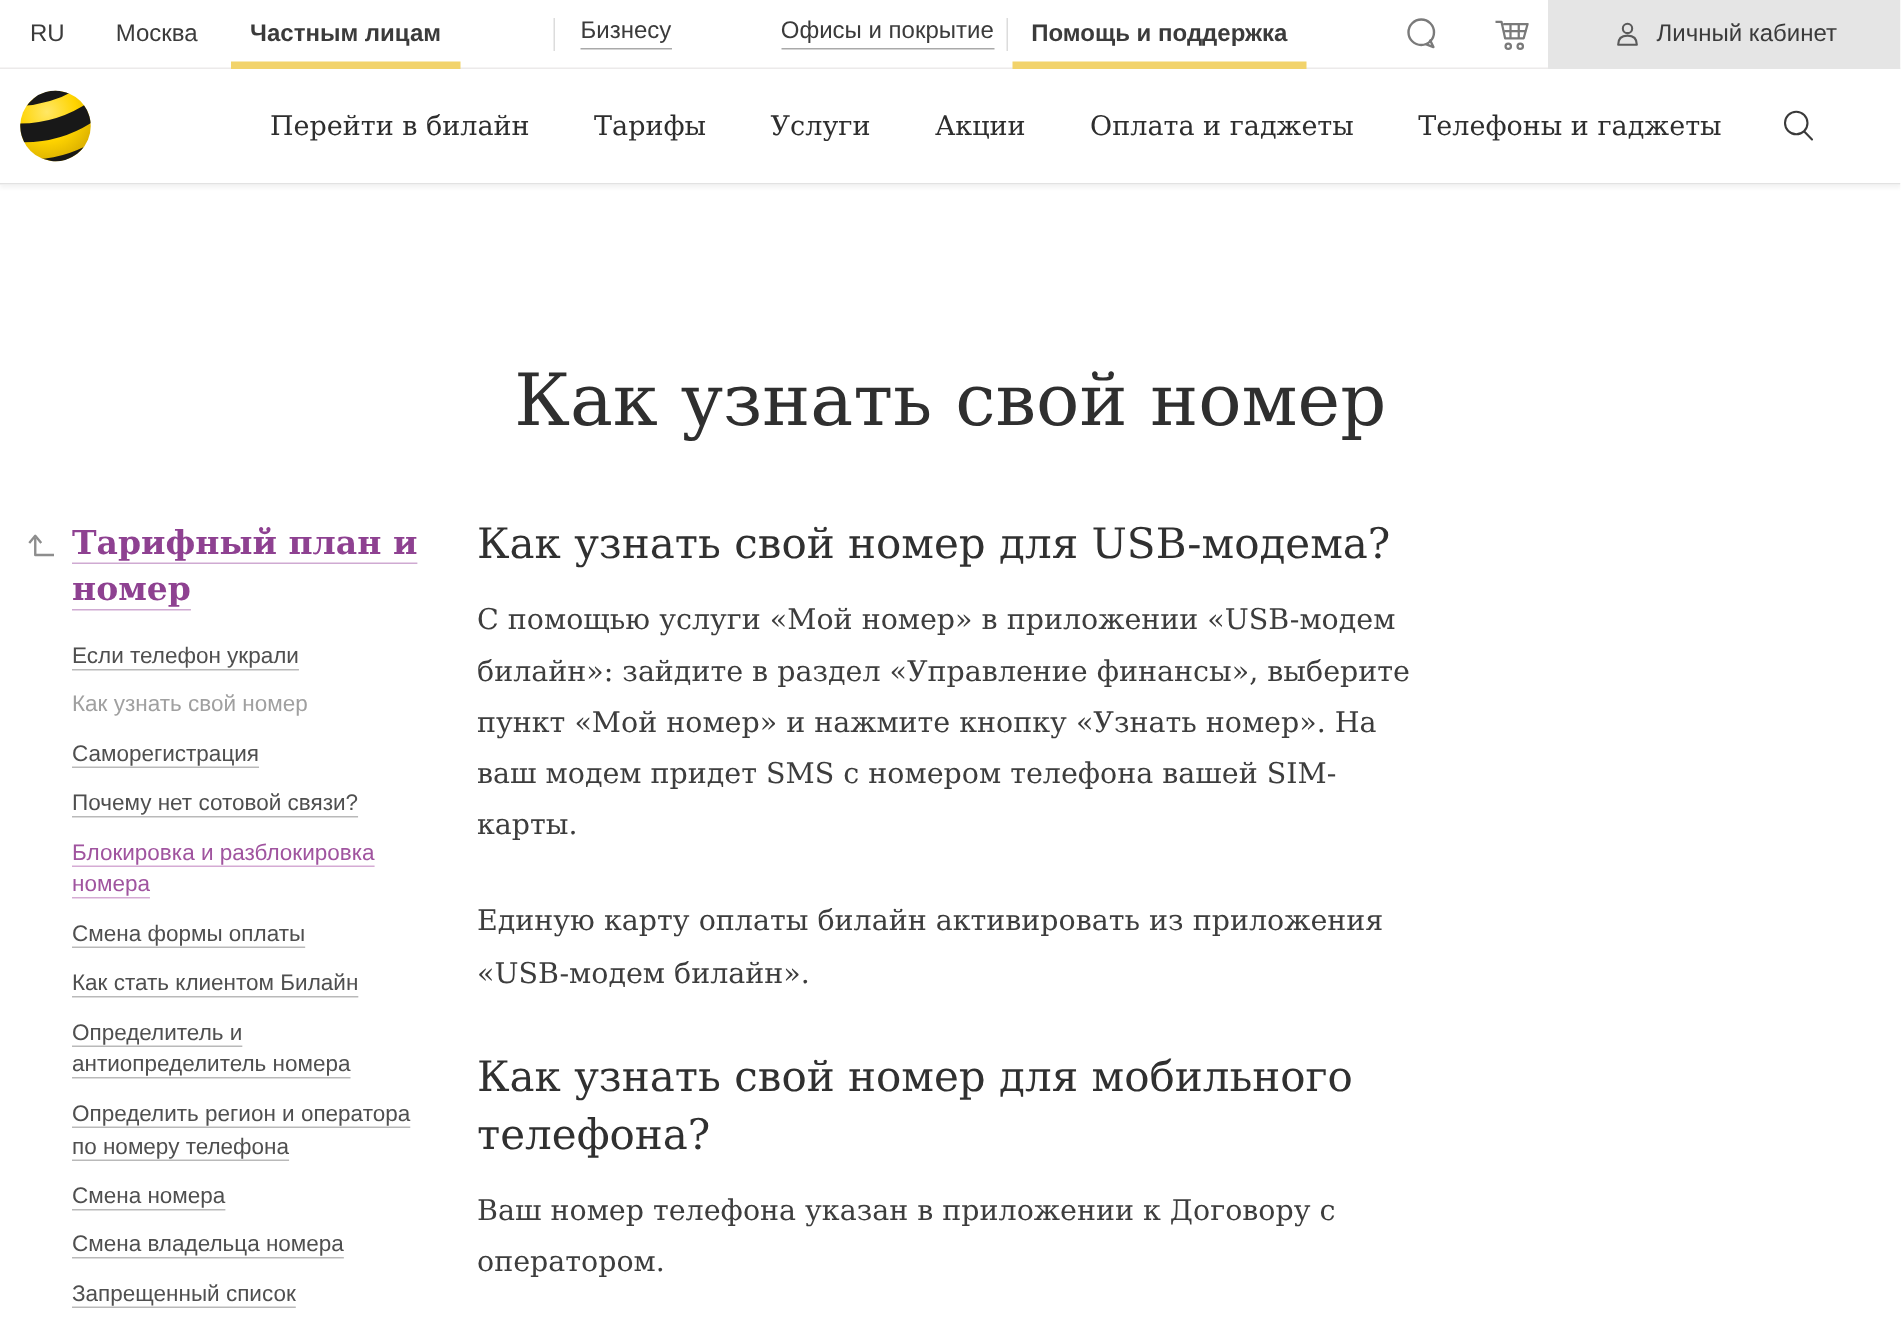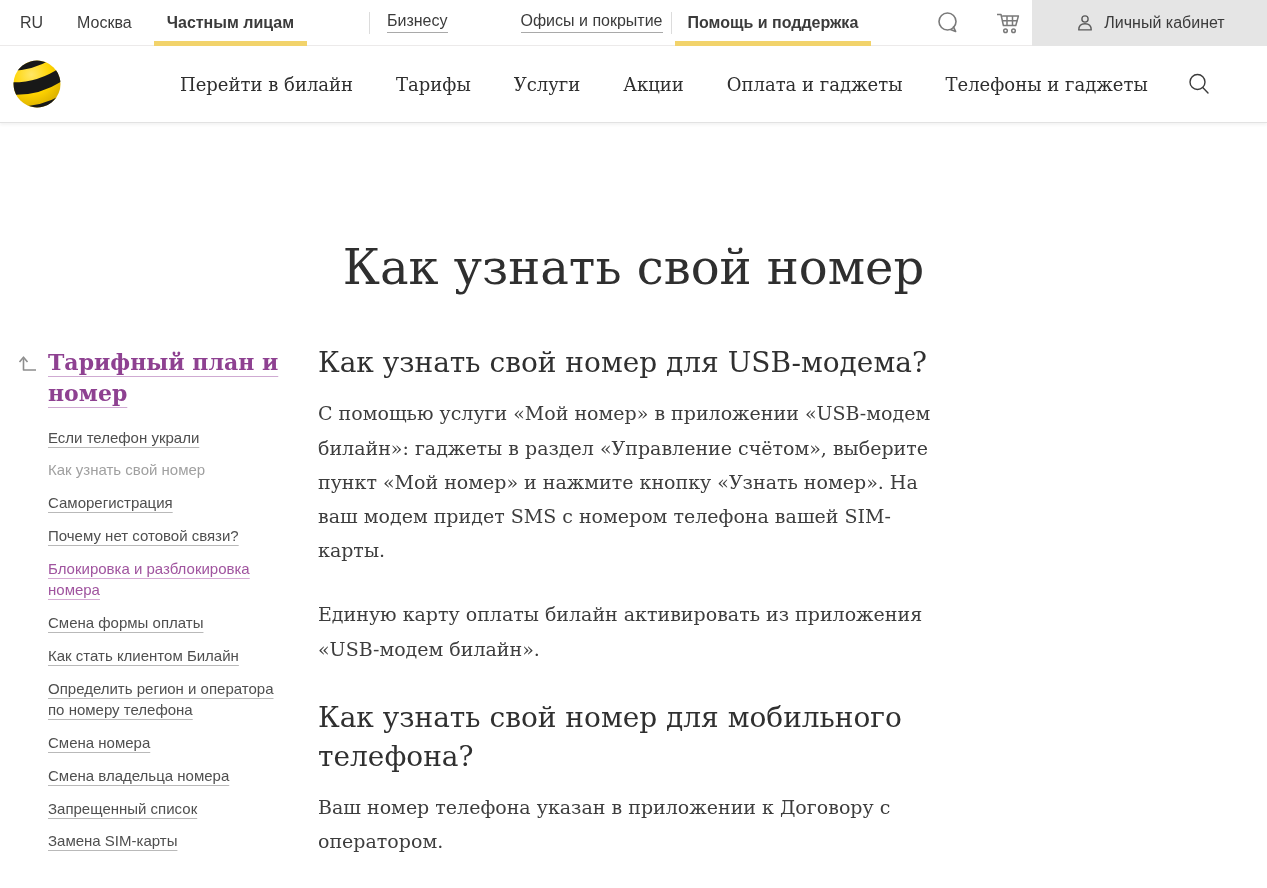--- a/index.html
+++ b/index.html
@@ -144,31 +144,32 @@
     <nav class="sb-nav">
       <span class="sb-heading">Тарифный план и номер</span>
       <div class="sb-list">
         <span class="sb-item">Если телефон украли</span>
         <span class="sb-item current">Как узнать свой номер</span>
         <span class="sb-item">Саморегистрация</span>
         <span class="sb-item">Почему нет сотовой связи?</span>
         <span class="sb-item visited">Блокировка и разблокировка номера</span>
         <span class="sb-item">Смена формы оплаты</span>
         <span class="sb-item">Как стать клиентом Билайн</span>
+        <span class="sb-item">Определитель и антиопределитель номера</span>
         <span class="sb-item">Определить регион и оператора по номеру телефона</span>
         <span class="sb-item">Смена номера</span>
         <span class="sb-item">Смена владельца номера</span>
         <span class="sb-item">Запрещенный список</span>
         <span class="sb-item">Замена SIM-карты</span>
       </div>
     </nav>
   </aside>
 
   <article class="article">
     <h2>Как узнать свой номер для USB-модема?</h2>
-    <p>С помощью услуги «Мой номер» в приложении «USB-модем билайн»: гаджеты в раздел «Управление счётом», выберите пункт «Мой номер» и нажмите кнопку «Узнать номер». На ваш модем придет SMS с номером телефона вашей SIM-карты.</p>
+    <p>С помощью услуги «Мой номер» в приложении «USB-модем билайн»: зайдите в раздел «Управление финансы», выберите пункт «Мой номер» и нажмите кнопку «Узнать номер». На ваш модем придет SMS с номером телефона вашей SIM-карты.</p>
     <p>Единую карту оплаты билайн активировать из приложения «USB-модем билайн».</p>
 
     <h2 class="second">Как узнать свой номер для мобильного телефона?</h2>
     <p>Ваш номер телефона указан в приложении к Договору с оператором.</p>
 
   </article>
 </div>
 
 </body></html>

